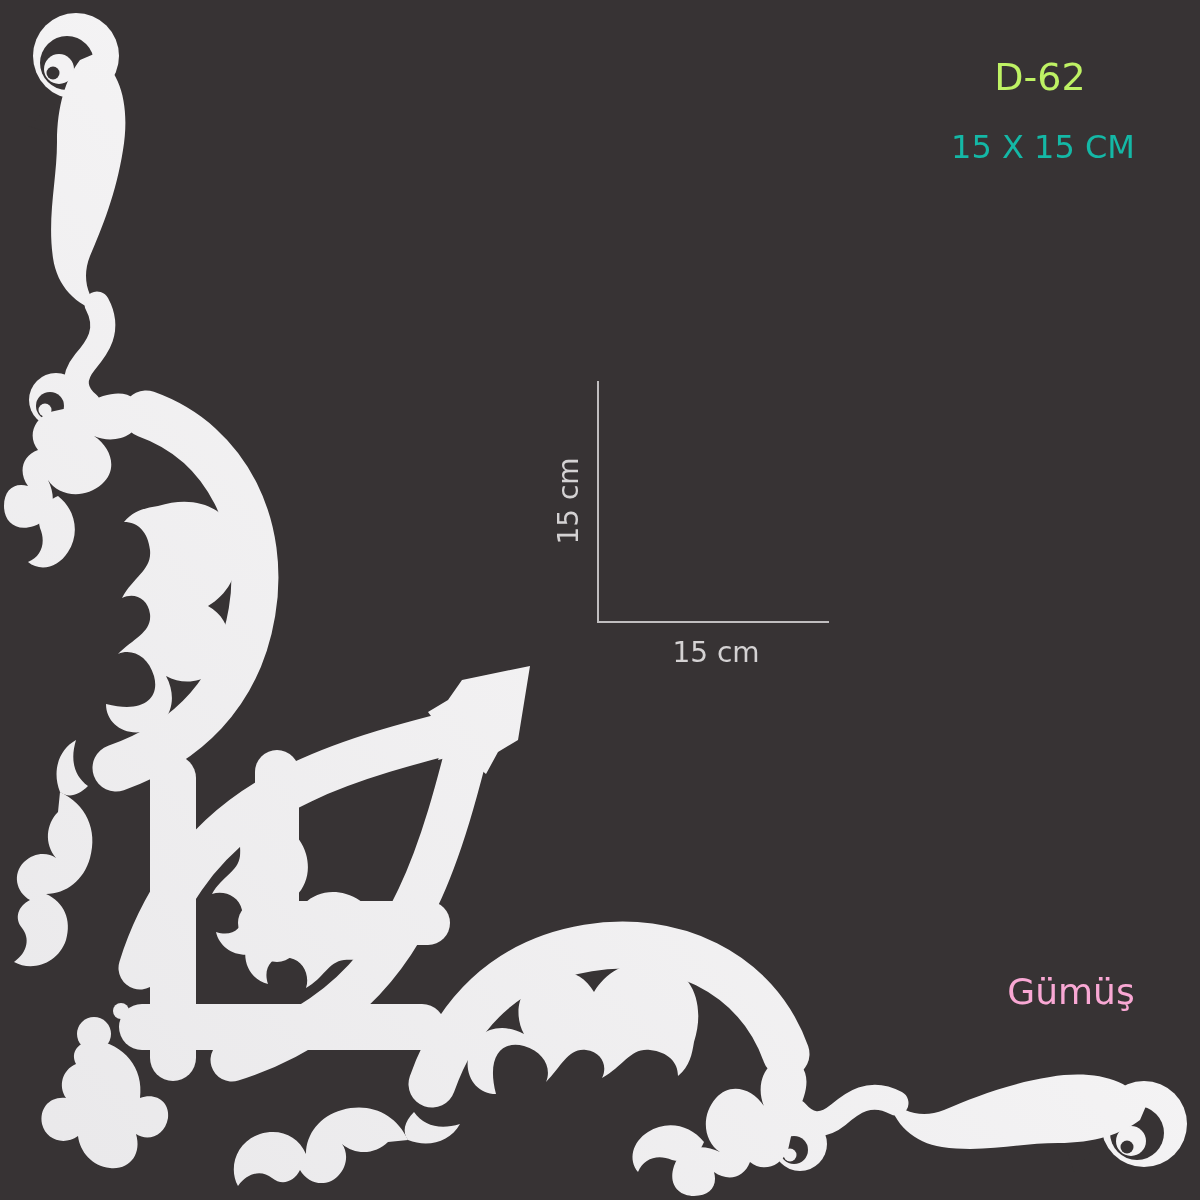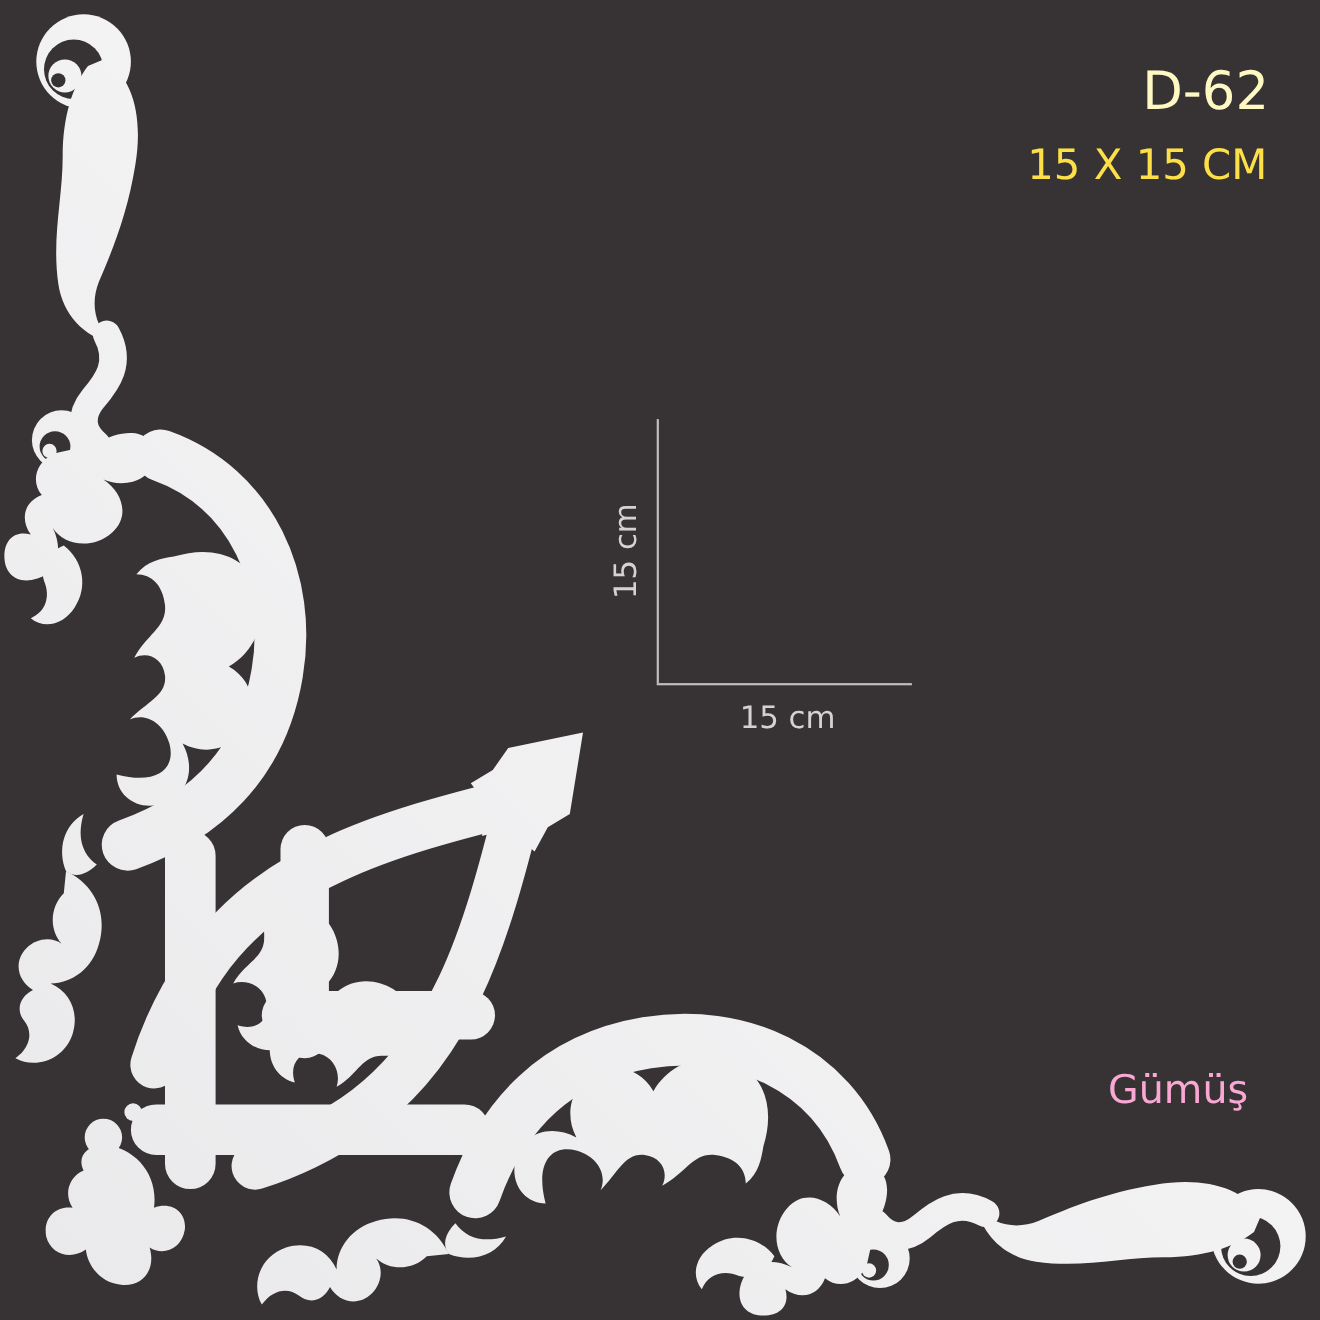--- a/index.html
+++ b/index.html
@@ -6,22 +6,22 @@
   .stage{
     position:relative;
     width:1200px;height:1200px;
     background:#373334;
     overflow:hidden;
     font-family:"DejaVu Sans", sans-serif;
   }
   .stage *{box-sizing:border-box;}
   .ornament-svg{position:absolute;left:0;top:0;width:1200px;height:1200px;display:block;}
   .label{position:absolute;color:#cfcdce;text-align:center;line-height:1.1;}
-  .product-code{left:996px;top:57px;width:200px;font-size:48px;color:#fef9c3;letter-spacing:0px;}
-  .product-size{left:920px;top:130px;width:246px;font-size:38px;color:#fde047;}
+  .product-code{left:940px;top:57px;width:200px;font-size:38px;color:#bef264;letter-spacing:0px;}
+  .product-size{left:920px;top:130px;width:246px;font-size:32px;color:#14b8a6;}
   .product-color{left:971px;top:972px;width:200px;font-size:36px;color:#f9a8d4;}
   .dim-line{position:absolute;background:#c0bebf;}
   .dim-line-v{left:597px;top:381px;width:2px;height:240px;}
   .dim-line-h{left:597px;top:621px;width:232px;height:2px;}
   .dim-label{font-size:28px;color:#d4d2d3;}
   .dim-label-h{left:666px;top:638px;width:100px;}
   .dim-label-v{left:520px;top:487px;width:96px;height:28px;transform:rotate(-90deg);}
 </style>
 </head>
 <body>

